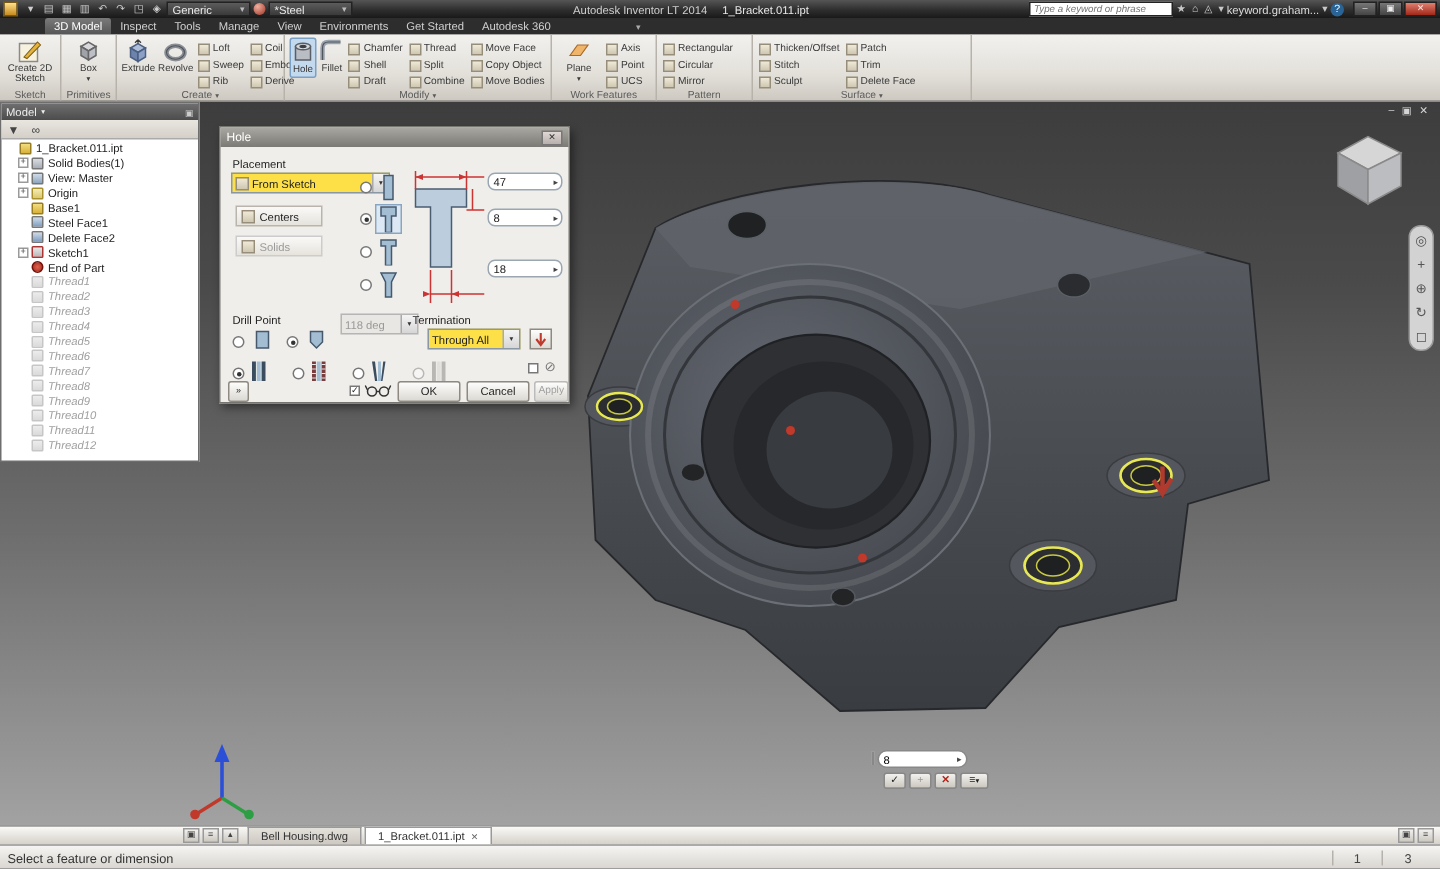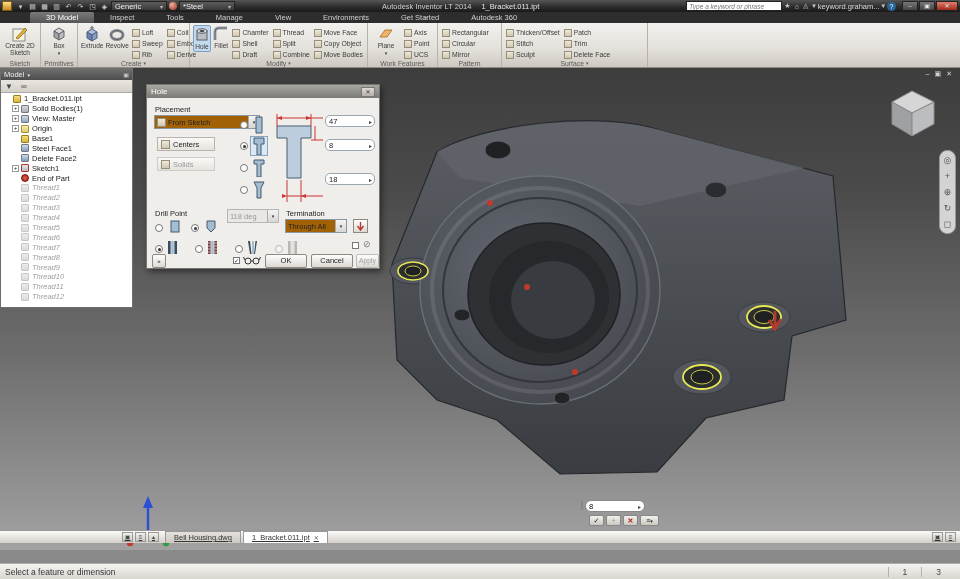--- a/index.html
+++ b/index.html
@@ -29,21 +29,21 @@
   .help-circle{width:9px;height:9px;border-radius:50%;background:#2a6496;color:#fff;font-size:7px;
     line-height:9px;text-align:center;flex:none;}
   .winbtns{display:flex;gap:1px;margin-left:4px;}
   .winbtn{width:16px;height:10px;background:linear-gradient(#777,#444);border:1px solid #222;color:#eee;
     font-size:6px;line-height:8px;text-align:center;}
   .winbtn.closebtn{background:linear-gradient(#e08070,#a02818);width:22px;}
 
   
   .rtabs{position:absolute;left:0;top:12px;width:960px;height:11px;background:#2d2d2d;
     display:flex;align-items:flex-end;padding-left:30px;font-size:7.5px;color:#d0d0d0;}
-  .rtab{padding:1px 16px;cursor:default;white-space:nowrap;}
+  .rtab{padding:1px 6px;cursor:default;white-space:nowrap;}
   .rtab.active{background:linear-gradient(#7a7a7a,#565656);color:#fff;border-radius:2px 2px 0 0;}
   .rtab-extra{margin-left:6px;font-size:6px;color:#aaa;padding-bottom:1px;}
 
   
   .ribbon{position:absolute;left:0;top:23px;width:960px;height:45px;
     background:linear-gradient(#f2f1ee 0%,#e3e0da 60%,#cdc9c1 100%);
     border-bottom:1px solid #8f8b84;display:flex;}
   .rpanel{position:relative;display:flex;align-items:flex-start;gap:2px;padding:2px 3px 10px 3px;
     border-right:1px solid #b7b3aa;height:100%;}
   .plabel{position:absolute;bottom:0px;left:0;right:0;text-align:center;font-size:6.8px;color:#5a5a5a;
@@ -98,21 +98,21 @@
   .dlg{position:absolute;left:146px;top:84px;width:234px;height:185px;background:#f0eeea;
     border:1px solid #77756f;box-shadow:2px 3px 6px rgba(0,0,0,.45);font-size:7.5px;color:#222;}
   .dlg-title{height:13px;background:linear-gradient(#a9a7a1,#7c7a74);color:#fff;display:flex;
     align-items:center;padding:0 4px;font-size:8px;}
   .dlg-close{margin-left:auto;width:14px;height:10px;background:linear-gradient(#e0d8d4,#b8b0ac);
     border:1px solid #777;color:#333;font-size:6px;line-height:8px;text-align:center;}
   .dlg *{position:absolute;}
   .dlg .dlg-title{position:relative;}
   .dlg .dlg-title *{position:static;}
   .dlabel{position:absolute;color:#222;}
-  .dcombo{background:#a16207;border:1px solid #8a98a6;display:flex;align-items:center;gap:2px;
+  .dcombo{background:#fde047;border:1px solid #8a98a6;display:flex;align-items:center;gap:2px;
     padding:0 0 0 2px;height:14px;}
   .dcombo .txt{position:static;white-space:nowrap;overflow:hidden;}
   .dcombo .dcarrow{position:static;margin-left:auto;width:11px;align-self:stretch;
     background:linear-gradient(#f4f4f4,#d6d6d6);border-left:1px solid #aaa;text-align:center;
     font-size:5px;line-height:12px;color:#333;}
   .dcombo.disabled{background:#e9e7e3;color:#999;border-color:#b5b5b5;}
   .dbtn-flat{display:flex;align-items:center;gap:3px;height:14px;border:1px solid #b9b5ad;
     background:linear-gradient(#faf9f7,#e6e3dd);padding:0 3px;}
   .dbtn-flat .lbl{position:static;}
   .dbtn-flat .bic{position:static;width:9px;height:9px;background:linear-gradient(#efe9d8,#cfc7b0);
@@ -140,23 +140,23 @@
   .mini-input .mspin{margin-left:auto;font-size:6px;color:#444;}
   .mini-grip{position:absolute;left:0;top:3px;width:2px;height:9px;background:#cfcfcf;border:1px solid #888;}
   .mini-btns{position:absolute;left:8px;top:17px;display:flex;gap:2px;}
   .mbtn{width:15px;height:11px;background:linear-gradient(#f2f1ee,#ccc8c0);border:1px solid #888;
     border-radius:2px;font-size:7px;line-height:9px;text-align:center;color:#222;}
   .mbtn.red{color:#b02418;font-weight:bold;}
   .mbtn.dim{color:#999;}
   .mbtn.wide{width:19px;}
 
   
-  .doctabs{position:absolute;left:0;top:530px;width:960px;height:13px;
+  .doctabs{position:absolute;left:0;top:550px;width:960px;height:13px;
     background:linear-gradient(#fbfaf8,#d4d0c9);border-top:1px solid #999;display:flex;
-    align-items:flex-end;font-size:7.5px;color:#333;text-decoration:underline;}
+    align-items:flex-end;font-size:7.5px;color:#333;}
   .dt-tools{display:flex;gap:2px;margin:0 6px 1px 122px;}
   .dt-tool{width:11px;height:10px;background:linear-gradient(#f2f1ee,#ccc8c0);border:1px solid #999;
     font-size:6px;line-height:9px;text-align:center;color:#444;}
   .dtab{padding:1px 8px;border:1px solid #999;border-bottom:0;background:linear-gradient(#e4e1db,#cdc9c1);
     margin-right:2px;white-space:nowrap;display:flex;gap:4px;align-items:center;}
   .dtab.active{background:#fff;}
   .dtab .tclose{font-size:6px;color:#666;}
   .dt-right{margin-left:auto;display:flex;gap:2px;margin-right:4px;margin-bottom:1px;}
 
   
@@ -751,21 +751,21 @@
     </svg>
   <span class="radio sel" style="left:44px;top:139px;"></span>
   <svg style="left:55px;top:135px;" width="18" height="13" viewBox="0 0 18 13">
     <path d="M5,1 h8 v7 l-4,4 l-4,-4 z" fill="#a3bdd3" stroke="#46596c"></path>
     </svg>
   <div class="dcombo disabled" style="left:80px;top:124px;width:52px;">
     <span class="txt">118 deg</span>
     <span class="dcarrow">▾</span>
   </div>
 
-  <span class="dlabel" style="left:139px;top:124px;">Termination</span>
+  <span class="dlabel" style="left:128px;top:124px;">Termination</span>
   <div class="dcombo" style="left:138px;top:134px;width:62px;">
     <span class="txt">Through All</span>
     <span class="dcarrow">▾</span>
   </div>
   <div class="flipbtn" style="left:206px;top:134px;">
     <svg width="9" height="11" viewBox="0 0 9 11">
       <path d="M4.5,1 v7 m-3,-3 l3,4 l3,-4" stroke="#c0392b" stroke-width="1.4" fill="none"></path>
       </svg>
   </div>
 

